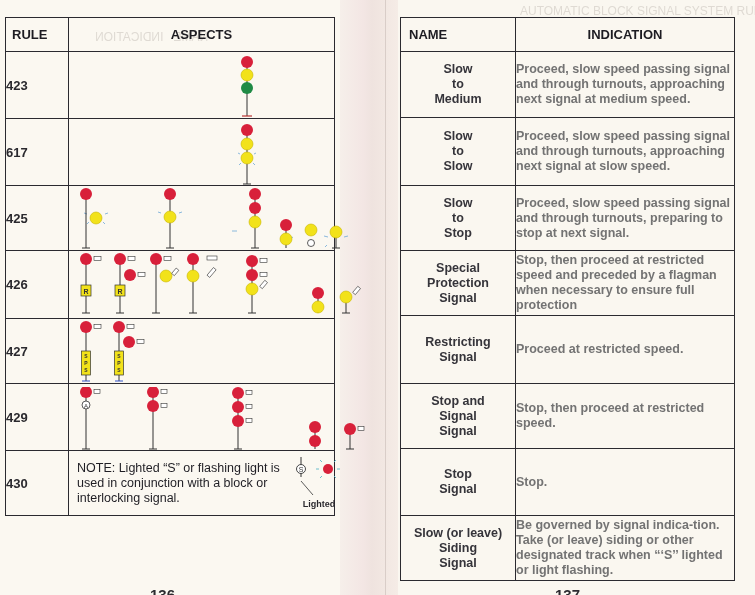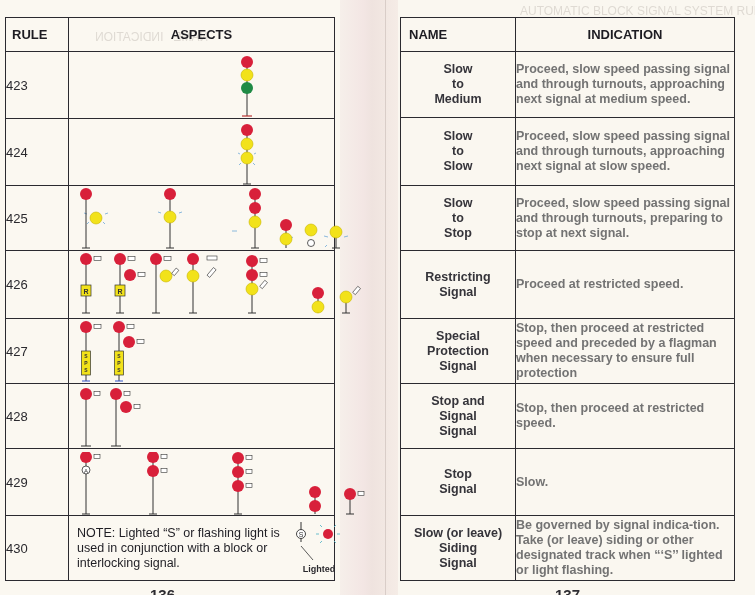--- a/index.html
+++ b/index.html
@@ -10,21 +10,21 @@
   .gutter{position:absolute;left:340px;top:0;width:58px;height:595px;background:linear-gradient(to right,#f6efea,#f3e6e4 40%,#efe3df 55%,#f5ece6);}
   .gutter-line{position:absolute;left:385px;top:0;width:1px;height:595px;background:#d9cdc8;}
   .ghost{position:absolute;color:#c9c3bc;opacity:.55;font-size:12px;line-height:14px;white-space:pre;pointer-events:none;}
   table.t{position:absolute;border-collapse:collapse;background:transparent;border-radius:30px;}
   table.t td, table.t th{border:1.6px solid #2b2a30;padding:0;vertical-align:middle;}
   .lt{left:5px;top:17px;width:330px;}
   .rt{left:400px;top:17px;width:335px;}
   th{font-weight:bold;font-size:13px;color:#1d1c22;height:33px;}
   .lt th.rule{width:56px;text-align:left;padding-left:6px;}
   .rt th.name{width:106px;text-align:left;padding-left:8px;}
-  td.rulenum{font-weight:normal;font-size:13px;color:#2a292e;padding-left:6px;}
+  td.rulenum{font-weight:bold;font-size:13px;color:#2a292e;padding-left:6px;}
   td.aspect{position:relative;}
   td.nm{font-weight:bold;font-size:12.5px;color:#35343a;padding-left:8px;line-height:15px;text-align:center;}
   td.ind{font-weight:bold;font-size:12.5px;color:#737373;padding-left:5px;line-height:15px;}
   .note{font-weight:normal;font-size:12.5px;line-height:15px;color:#1f1e24;position:absolute;left:8px;top:10px;width:210px;}
   .sig{position:absolute;}
   .pagenum{position:absolute;font-weight:bold;font-size:15px;color:#2c2b30;top:586px;}
 </style>
 </head>
 <body>
 
@@ -48,21 +48,21 @@
       <svg class="sig" style="left:165px;top:2px" width="30" height="64">
         <line x1="13" y1="8" x2="13" y2="62" stroke="#333" stroke-width="1"></line>
             <line x1="8" y1="62" x2="18" y2="62" stroke="#b33" stroke-width="1.2"></line>
         <circle cx="13" cy="8" r="6" fill="#d8203a"></circle>
             <circle cx="13" cy="21" r="6" fill="#f2e21a" stroke="#c7b600" stroke-width=".6"></circle>
             <circle cx="13" cy="34" r="6" fill="#1f8a45"></circle>
       </svg>
     </td>
   </tr>
   <tr style="height:67px">
-    <td class="rulenum">424</td>
+    <td class="rulenum">617</td>
     <td class="aspect">
       <svg class="sig" style="left:165px;top:3px" width="30" height="64">
         <line x1="13" y1="8" x2="13" y2="62" stroke="#333" stroke-width="1"></line>
             <line x1="9" y1="62" x2="17" y2="62" stroke="#333"></line>
         <circle cx="13" cy="8" r="6" fill="#d8203a"></circle>
             <circle cx="13" cy="22" r="6" fill="#f2e21a" stroke="#c7b600" stroke-width=".6"></circle>
             <circle cx="13" cy="36" r="6" fill="#f2e21a" stroke="#c7b600" stroke-width=".6"></circle>
         <g stroke="#6fa8d8" stroke-width=".8">
               <line x1="4" y1="31" x2="6" y2="32"></line>
               <line x1="22" y1="31" x2="20" y2="32"></line>
@@ -185,39 +185,20 @@
             <rect x="53" y="3.5" width="7" height="4" fill="#fff" stroke="#333" stroke-width=".6"></rect>
         <circle cx="55" cy="21" r="6" fill="#d8203a"></circle>
             <rect x="63" y="18.5" width="7" height="4" fill="#fff" stroke="#333" stroke-width=".6"></rect>
         <rect x="40.5" y="30" width="9" height="24" fill="#f2e21a" stroke="#333" stroke-width=".7"></rect>
         <text x="45" y="37" font-size="5" text-anchor="middle" font-family="Liberation Sans, sans-serif" font-weight="bold" fill="#333">S</text>
             <text x="45" y="44" font-size="5" text-anchor="middle" font-family="Liberation Sans, sans-serif" font-weight="bold" fill="#333">P</text>
             <text x="45" y="51" font-size="5" text-anchor="middle" font-family="Liberation Sans, sans-serif" font-weight="bold" fill="#333">S</text>
       </svg>
     </td>
   </tr>
-  <tr style="height:65px">
-    <td class="rulenum">428</td>
-    <td class="aspect">
-      <svg class="sig" style="left:5px;top:4px" width="140" height="62">
-        <g stroke="#333" stroke-width="1">
-              <line x1="12" y1="5" x2="12" y2="58"></line>
-              <line x1="7" y1="58" x2="17" y2="58"></line>
-              <line x1="42" y1="5" x2="42" y2="58"></line>
-              <line x1="37" y1="58" x2="47" y2="58"></line>
-            </g>
-        <circle cx="12" cy="6" r="6" fill="#d8203a"></circle>
-            <rect x="20" y="3.5" width="6" height="4" fill="#fff" stroke="#333" stroke-width=".6"></rect>
-        <circle cx="42" cy="6" r="6" fill="#d8203a"></circle>
-            <rect x="50" y="3.5" width="6" height="4" fill="#fff" stroke="#333" stroke-width=".6"></rect>
-        <circle cx="52" cy="19" r="6" fill="#d8203a"></circle>
-            <rect x="60" y="16.5" width="6" height="4" fill="#fff" stroke="#333" stroke-width=".6"></rect>
-      </svg>
-    </td>
-  </tr>
   <tr style="height:67px">
     <td class="rulenum">429</td>
     <td class="aspect">
       <svg class="sig" style="left:5px;top:3px" width="330" height="64">
         <g stroke="#333" stroke-width="1">
           <line x1="12" y1="5" x2="12" y2="62"></line>
               <line x1="8" y1="62" x2="16" y2="62"></line>
           <line x1="79" y1="5" x2="79" y2="62"></line>
               <line x1="75" y1="62" x2="83" y2="62"></line>
           <line x1="164" y1="5" x2="164" y2="62"></line>
@@ -283,35 +264,35 @@
     <td class="ind">Proceed, slow speed passing signal and through turnouts, approaching next signal at medium speed.</td>
   </tr>
   <tr style="height:68px">
     <td class="nm"><span>Slow</span><br><span>to</span><br><span>Slow</span></td>
     <td class="ind">Proceed, slow speed passing signal and through turnouts, approaching next signal at slow speed.</td>
   </tr>
   <tr style="height:65px">
     <td class="nm"><span>Slow</span><br><span>to</span><br><span>Stop</span></td>
     <td class="ind">Proceed, slow speed passing signal and through turnouts, preparing to stop at next signal.</td>
   </tr>
+  <tr style="height:65px">
+    <td class="nm"><span>Special</span><br><span>Protection</span><br><span>Signal</span></td>
+    <td class="ind">Stop, then proceed at restricted speed and preceded by a flagman when necessary to ensure full protection</td>
+  </tr>
   <tr style="height:68px">
     <td class="nm"><span>Restricting</span><br><span>Signal</span></td>
     <td class="ind">Proceed at restricted speed.</td>
   </tr>
   <tr style="height:65px">
-    <td class="nm"><span>Special</span><br><span>Protection</span><br><span>Signal</span></td>
-    <td class="ind">Stop, then proceed at restricted speed and preceded by a flagman when necessary to ensure full protection</td>
-  </tr>
-  <tr style="height:65px">
     <td class="nm"><span>Stop and</span><br><span>Signal</span><br><span>Signal</span></td>
     <td class="ind">Stop, then proceed at restricted speed.</td>
   </tr>
   <tr style="height:67px">
     <td class="nm"><span>Stop</span><br><span>Signal</span></td>
-    <td class="ind">Slow.</td>
+    <td class="ind">Stop.</td>
   </tr>
   <tr style="height:65px">
     <td class="nm"><span>Slow (or leave)</span><br><span>Siding</span><br><span>Signal</span></td>
     <td class="ind">Be governed by signal indica-tion. Take (or leave) siding or other designated track when “‘S’’ lighted or light flashing.</td>
   </tr>
 </tbody>
   </table>
 
 <div class="pagenum" style="left:150px;">136</div>
 <div class="pagenum" style="left:555px;">137</div>

